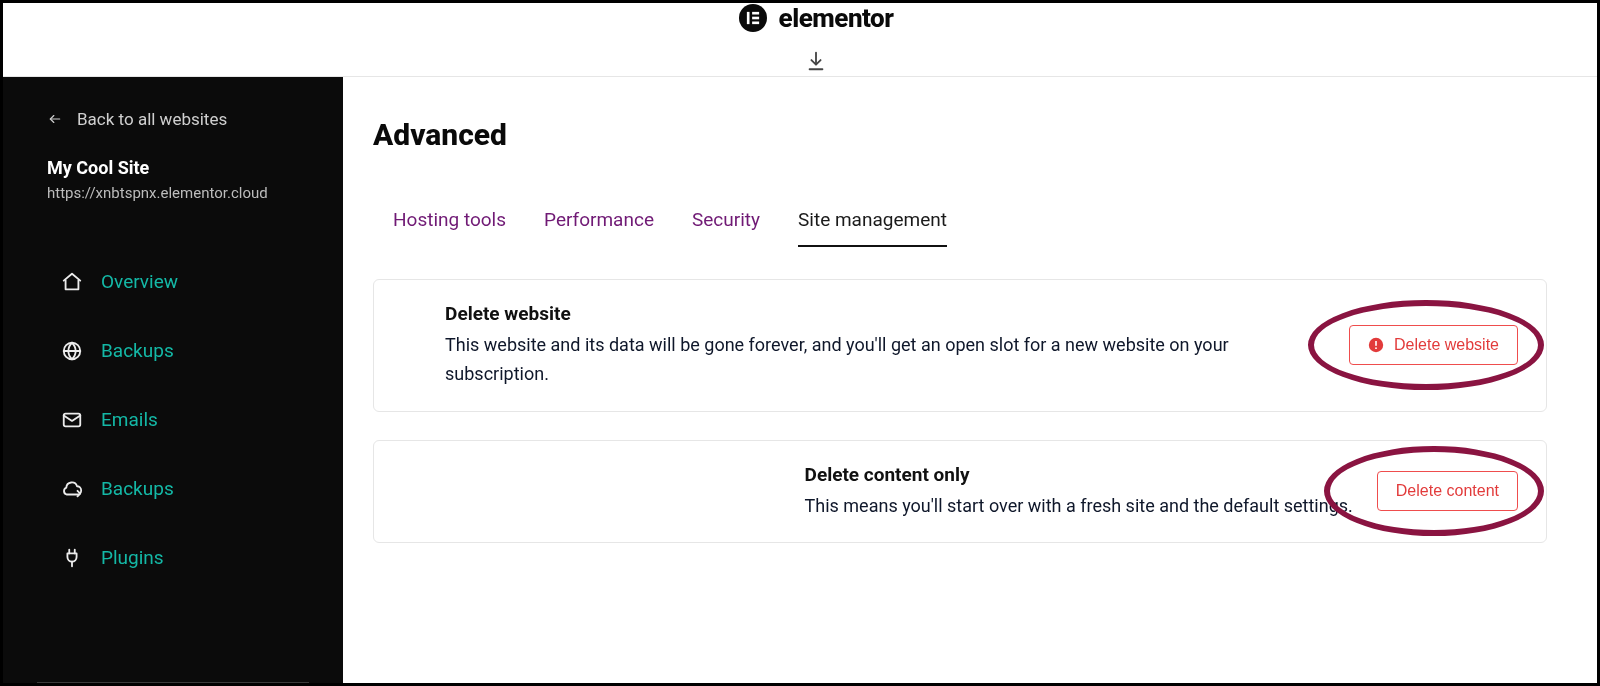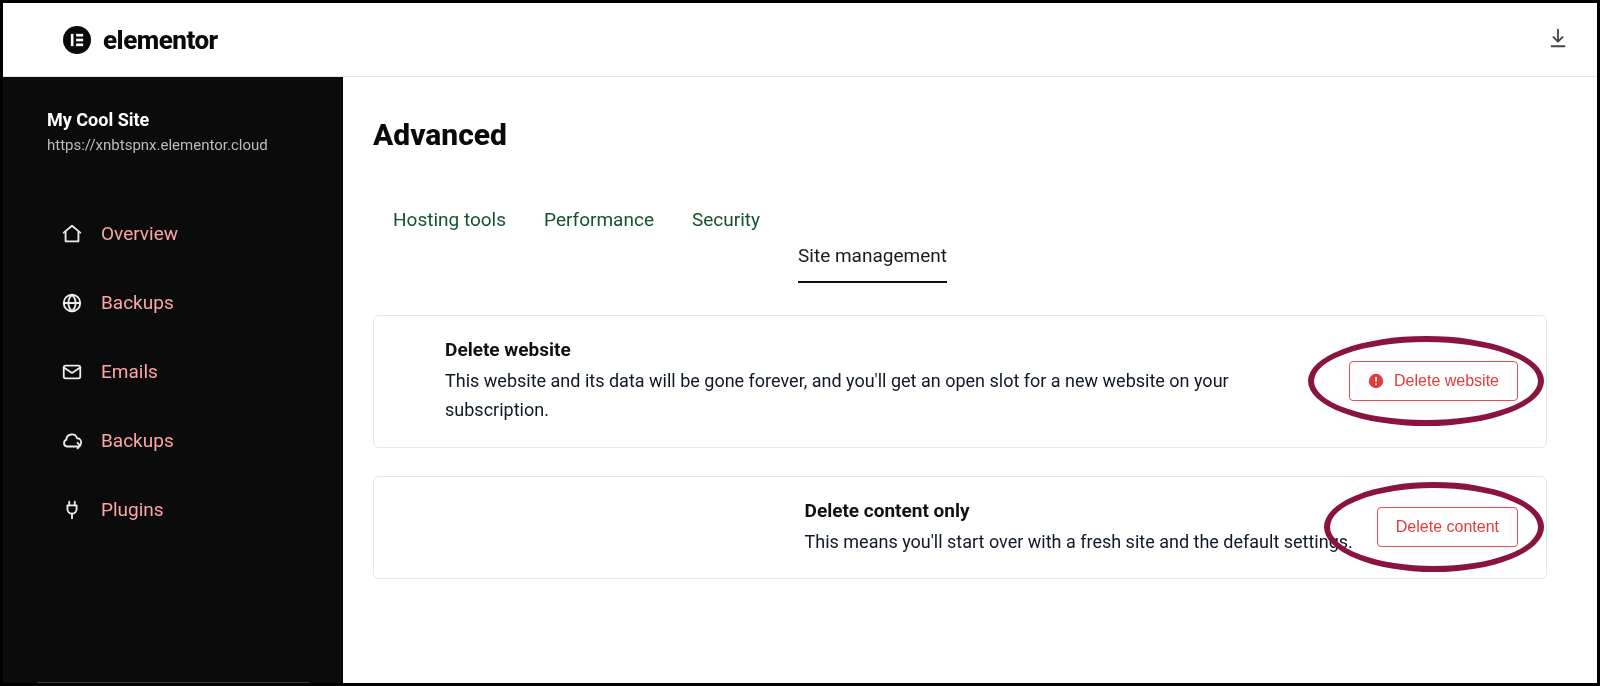--- a/index.html
+++ b/index.html
@@ -1,49 +1,49 @@
 <!DOCTYPE html>
 <html><head>
 <meta charset="utf-8">
 <style>
   * { box-sizing: border-box; margin: 0; padding: 0; }
   html, body { width: 1600px; height: 686px; font-family: -apple-system, BlinkMacSystemFont, "Segoe UI", Roboto, Helvetica, Arial, sans-serif; overflow: hidden; }
   .frame { border: 3px solid #000; width: 1600px; height: 686px; display: flex; flex-direction: column; background: #fff; }
   
-  .topbar { height: 74px; border-bottom: 1px solid #e6e6e6; display: flex; align-items: center; justify-content: space-between; padding: 0 28px 0 60px; background: #fff; }
+  .topbar { height: 74px; border-bottom: 1px solid #e6e6e6; display: flex; align-items: center; justify-content: space-between; padding: 0 28px 0 60px; background: #fff; flex-direction: column; }
   .brand { display: flex; align-items: center; gap: 12px; }
   .brand-logo { width: 28px; height: 28px; }
   .brand-word { font-size: 26px; font-weight: 800; letter-spacing: -0.5px; color: #0a0a0a; }
   .topbar-right { display: flex; align-items: center; gap: 20px; }
   .dl-icon { width: 22px; height: 22px; color: #444; }
   .avatar { width: 36px; height: 36px; border-radius: 50%; background: #d9d9d9; display: flex; align-items: center; justify-content: center; }
   .avatar svg { width: 30px; height: 30px; color: #bfbfbf; }
   .greeting { font-size: 18px; color: #5a5a5a; }
   .chev { width: 16px; height: 16px; color: #6a6a6a; }
   .user-block { display: flex; align-items: center; gap: 10px; cursor: pointer; }
 
   
   .body { flex: 1; display: flex; min-height: 0; }
   .sidebar { width: 340px; background: #0b0b0b; color: #fff; padding: 32px 0 0 0; display: flex; flex-direction: column; }
   .back-link { display: flex; align-items: center; gap: 14px; padding: 0 40px 28px 44px; color: #cfcfcf; font-size: 17px; cursor: pointer; }
   .back-link svg { width: 16px; height: 14px; color: #cfcfcf; }
   .site-block { padding: 0 40px 14px 44px; }
   .site-name { font-size: 18px; font-weight: 700; color: #fff; margin-bottom: 6px; }
   .site-url { font-size: 15px; color: #bcbcbc; }
   .nav { margin-top: 34px; display: flex; flex-direction: column; gap: 6px; }
-  .nav-item { display: flex; align-items: center; gap: 18px; padding: 20px 40px 20px 58px; color: #fca5a5; font-size: 19px; cursor: pointer; }
+  .nav-item { display: flex; align-items: center; gap: 18px; padding: 20px 40px 20px 58px; color: #14b8a6; font-size: 19px; cursor: pointer; }
   .nav-item svg { width: 22px; height: 22px; color: #ececec; flex-shrink: 0; }
   .sidebar-footer-sep { margin: auto 34px 0 34px; height: 1px; background: #3a3a3a; }
 
   
   .main { flex: 1; padding: 40px 50px 30px 30px; overflow: auto; }
   .page-title { font-size: 30px; font-weight: 800; color: #0a0a0a; margin-bottom: 50px; }
   .tabs { display: flex; gap: 38px; border-bottom: 0; margin-bottom: 32px; padding-left: 20px; }
-  .tab { font-size: 19px; color: #14532d; padding: 6px 0 14px 0; cursor: pointer; }
-  .tab.active { color: #1a1a1a; border-bottom: 2px solid #111; margin-top: 36px; }
+  .tab { font-size: 19px; color: #701a75; padding: 6px 0 14px 0; cursor: pointer; }
+  .tab.active { color: #1a1a1a; border-bottom: 2px solid #111; }
 
   .card { border: 1px solid #e6e6e6; border-radius: 6px; padding: 22px 28px; display: flex; align-items: center; justify-content: flex-end; gap: 24px; margin-bottom: 28px; background: #fff; position: relative; }
   .card-text { max-width: 880px; }
   .card-title { font-size: 19px; font-weight: 700; color: #111; margin-bottom: 6px; }
   .card-desc { font-size: 18px; color: #0f172a; line-height: 1.6; }
   .action-wrap { position: relative; display: flex; align-items: center; }
   .btn-danger { border: 1px solid #ef4d4d; background: #fff; color: #e23b3b; border-radius: 4px; padding: 10px 18px; font-size: 16px; cursor: pointer; display: inline-flex; align-items: center; gap: 10px; white-space: nowrap; }
   .btn-danger .warn-icon { width: 16px; height: 16px; }
   .anno-ellipse { position: absolute; border: 6px solid #8a1441; border-radius: 50%; pointer-events: none; }
   .anno1 { width: 236px; height: 90px; right: -26px; top: 50%; transform: translateY(-50%); }
@@ -72,20 +72,27 @@
             <path d="M7 11l5 5 5-5"></path>
             <path d="M5 21h14"></path>
         </svg>
       </span>
     </div>
   </div>
 
   <div class="body">
 
     <aside class="sidebar">
+      <div class="back-link">
+        <svg viewBox="0 0 24 24" fill="none" stroke="currentColor" stroke-width="2" stroke-linecap="round" stroke-linejoin="round">
+          <line x1="20" y1="12" x2="4" y2="12"></line>
+            <polyline points="10 18 4 12 10 6"></polyline>
+        </svg>
+        <span>Back to all websites</span>
+      </div>
       <div class="site-block">
         <div class="site-name">My Cool Site</div>
         <div class="site-url">https://xnbtspnx.elementor.cloud</div>
       </div>
       <nav class="nav">
         <div class="nav-item">
           <svg viewBox="0 0 24 24" fill="none" stroke="currentColor" stroke-width="2" stroke-linecap="round" stroke-linejoin="round">
             <path d="M3 10.5L12 3l9 7.5"></path>
               <path d="M5 10v10h14V10"></path>
           </svg>

